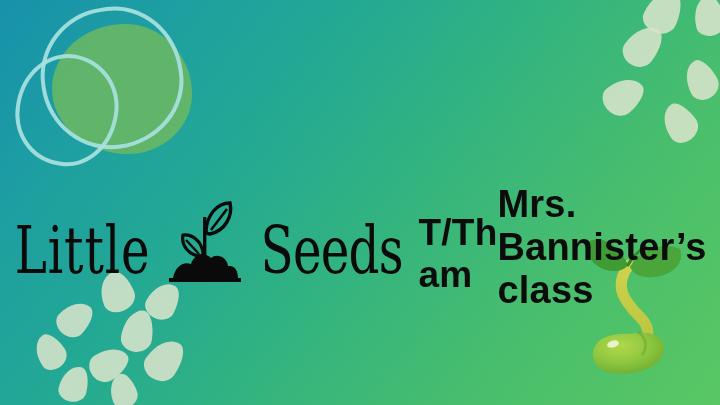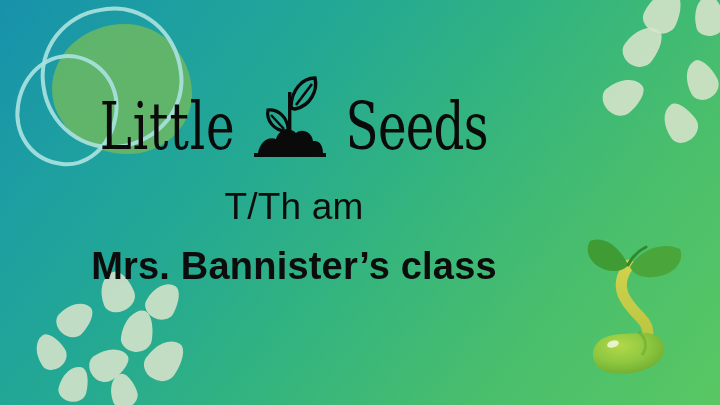--- a/index.html
+++ b/index.html
@@ -63,21 +63,21 @@
   
   #seedling { right:26px; bottom:30px; width:112px; height:150px; }
   #seedling svg { display:block; width:100%; height:100%; }
 
   
   #content {
     position:absolute;
     left:0; top:0;
     width:588px; height:405px;
     display:flex;
-    flex-direction:column;
+    flex-direction:row;
     align-items:center;
     justify-content:flex-start;
     padding-top:72px;
   }
 
   
   #logo { position:relative; display:flex; flex-direction:column; align-items:center; }
 
   #wordmark {
     display:flex;
@@ -104,26 +104,25 @@
     font-family:"Liberation Sans", sans-serif;
     font-weight:bold;
     font-size:28px;
     color:#0a0a0a;
     letter-spacing:.3px;
     margin-top:-4px;
   }
 
   #session {
     font-family:"Liberation Sans", sans-serif;
-    font-weight:normal;
+    font-weight:bold;
     font-size:37px;
     color:#0c0c0c;
     letter-spacing:.2px;
     margin-top:30px;
-    text-align:center;
   }
 
   #teacher {
     font-family:"Liberation Sans", sans-serif;
     font-weight:bold;
     font-size:38px;
     color:#0c0c0c;
     letter-spacing:.2px;
     margin-top:17px;
   }

